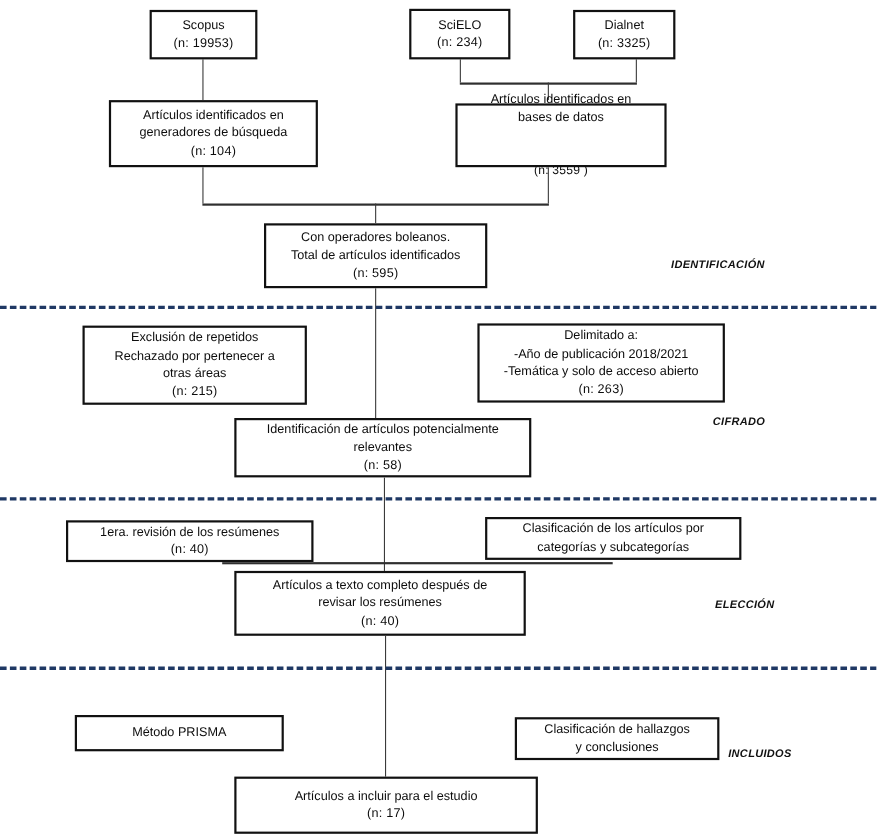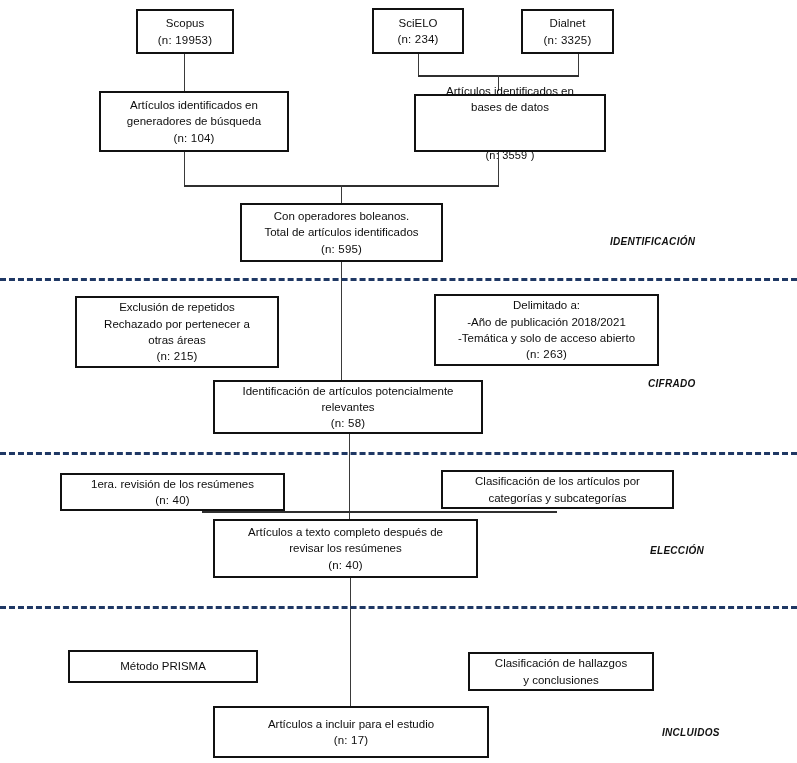--- a/index.html
+++ b/index.html
@@ -184,15 +184,15 @@
   <div class="box" style="left:468px; top:652px; width:186px; height:39px;">
     <span class="ln">Clasificación de hallazgos</span>
     <span class="ln">y conclusiones</span>
   </div>
 
   <div class="box" style="left:213px; top:706px; width:276px; height:52px;">
     <span class="ln">Artículos a incluir para el estudio</span>
     <span class="ln nline">(n: 17)</span>
   </div>
 
-  <div class="phase" style="left:662px; top:727px;">INCLUIDOS</div>
+  <div class="phase" style="left:662px; top:680px;">INCLUIDOS</div>
 
 </div>
 
 </body></html>

